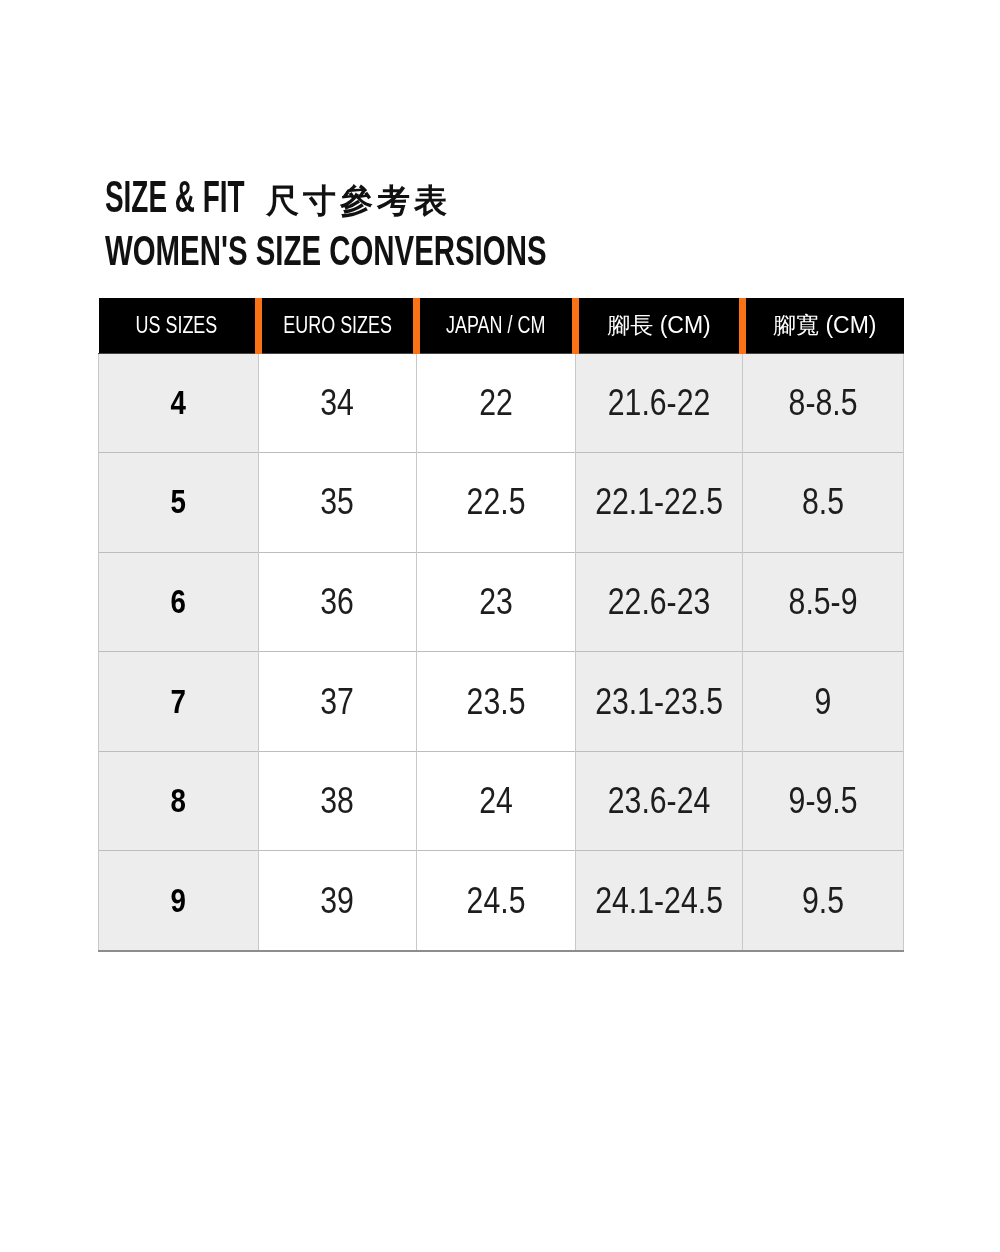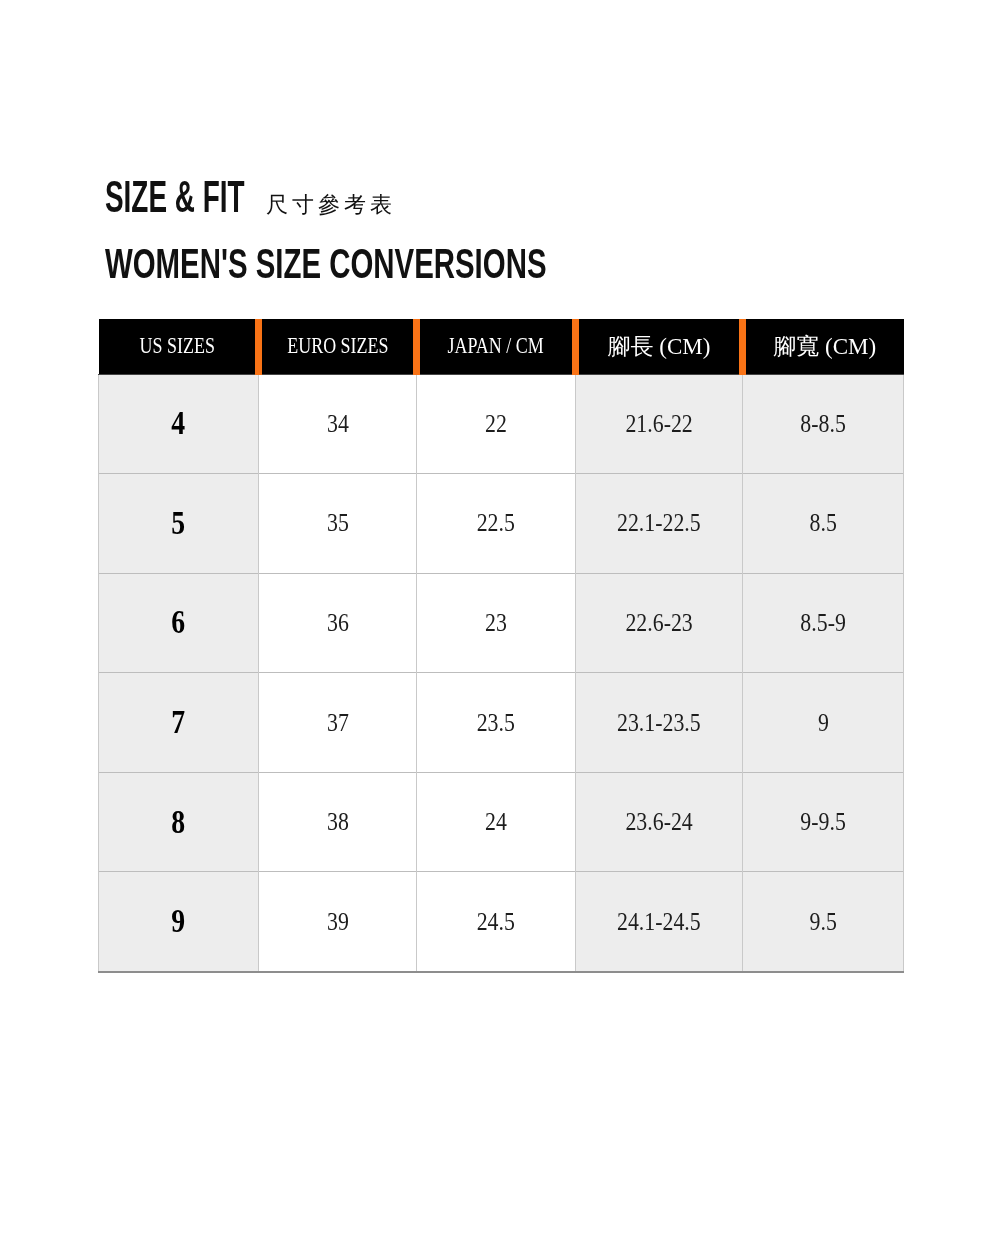--- a/index.html
+++ b/index.html
@@ -33,48 +33,47 @@
     white-space:nowrap;
   }
   .cond-title{
     display:inline-block;
     transform:scaleX(0.62);
     transform-origin:0 50%;
     letter-spacing:0px;
   }
   .zh-title{
     display:inline-block;
-    font-size:22px;
-    font-weight:normal;
+    font-size:33px;
+    font-weight:bold;
     margin-left:-64px;
     letter-spacing:4px;
     vertical-align:baseline;
   }
   h2{
     margin-left:7px;
-    margin-top:15px;
+    margin-top:6px;
     font-size:42px;
     line-height:44px;
     font-weight:bold;
     color:var(--title-color);
     white-space:nowrap;
   }
   h2 .cond-sub{
     display:inline-block;
     transform:scaleX(0.70);
     transform-origin:0 50%;
   }
 
   
   table{
-    margin-top:33px;
+    margin-top:25px;
     border-collapse:collapse;
     table-layout:fixed;
     width:805px;
-    font-family:Liberation Serif, serif;
   }
   col.c0{width:160px;}
   col.c1{width:158px;}
   col.c2{width:159px;}
   col.c3{width:167px;}
   col.c4{width:161px;}
   thead th{
     background:var(--header-bg);
     color:var(--header-text);
     height:55px;
@@ -85,21 +84,21 @@
     border-left:7px solid #f97316;
     border-bottom:1px solid #454545;
   }
   thead th:first-child{border-left:none;}
   thead th .hdr{display:inline-block;white-space:nowrap;}
   thead th .hdr.cond{transform:scaleX(0.78);transform-origin:50% 50%;}
   tbody td{
     height:99.6px;
     text-align:center;
     vertical-align:middle;
-    font-size:26px;
+    font-size:36px;
     background:var(--white-cell-bg);
     border-left:1px solid var(--border);
     border-right:1px solid var(--border);
     border-top:1px solid var(--row-border);
   }
   tbody tr:first-child td{border-top:none;}
   tbody tr:last-child td{border-bottom:2px solid var(--bottom-border);}
   tbody td.shaded{background:var(--shaded-cell-bg);}
   tbody td.lead{font-weight:bold;font-size:33px;color:#000;}
   tbody td .v{display:inline-block;transform:scaleX(0.84);transform-origin:50% 50%;white-space:nowrap;}

